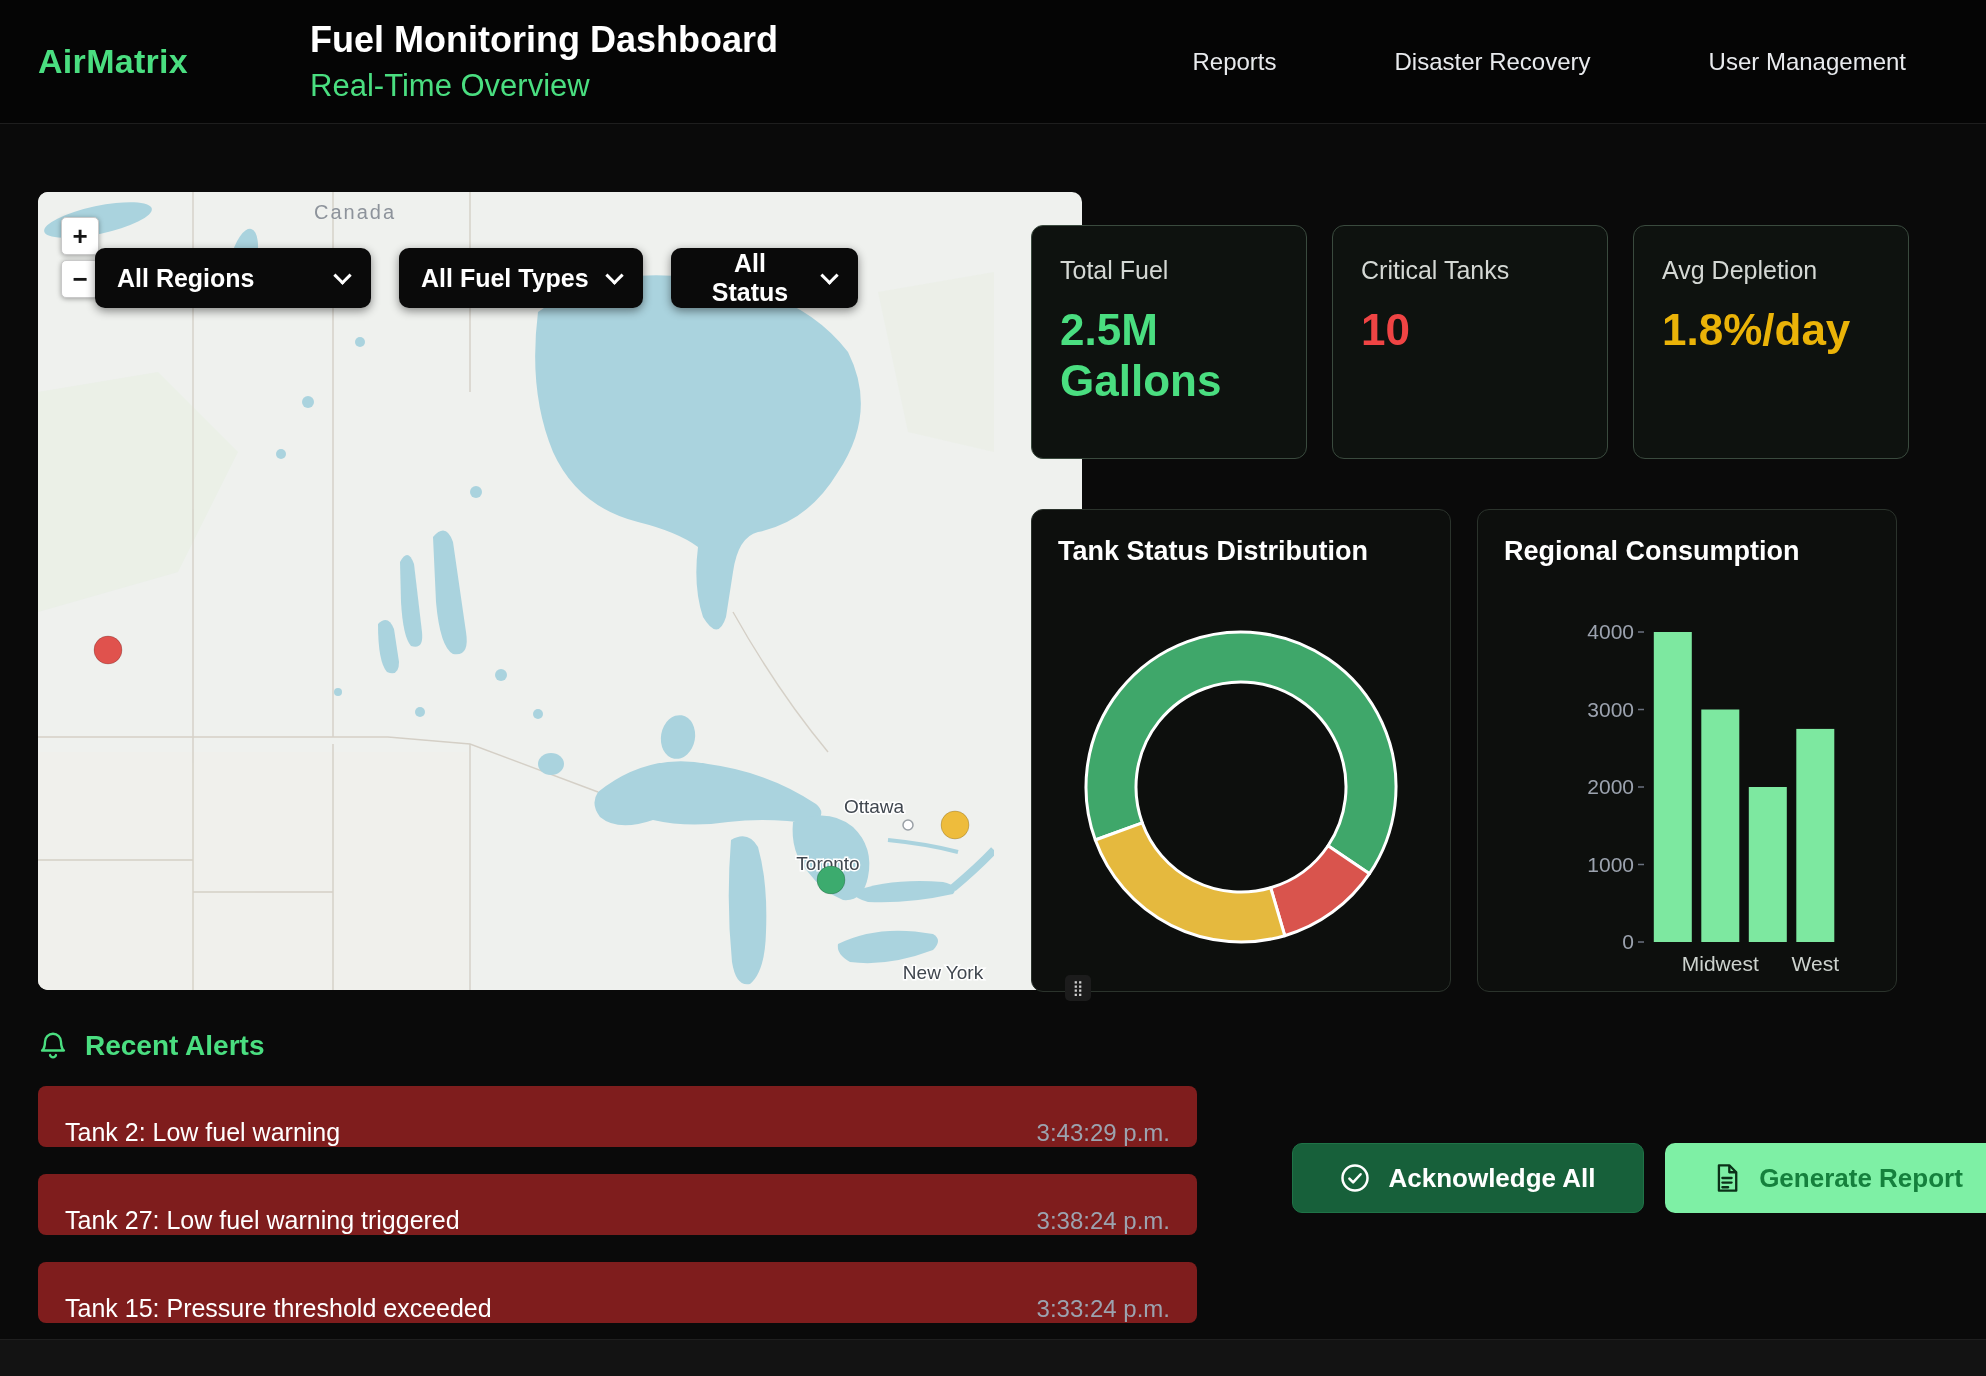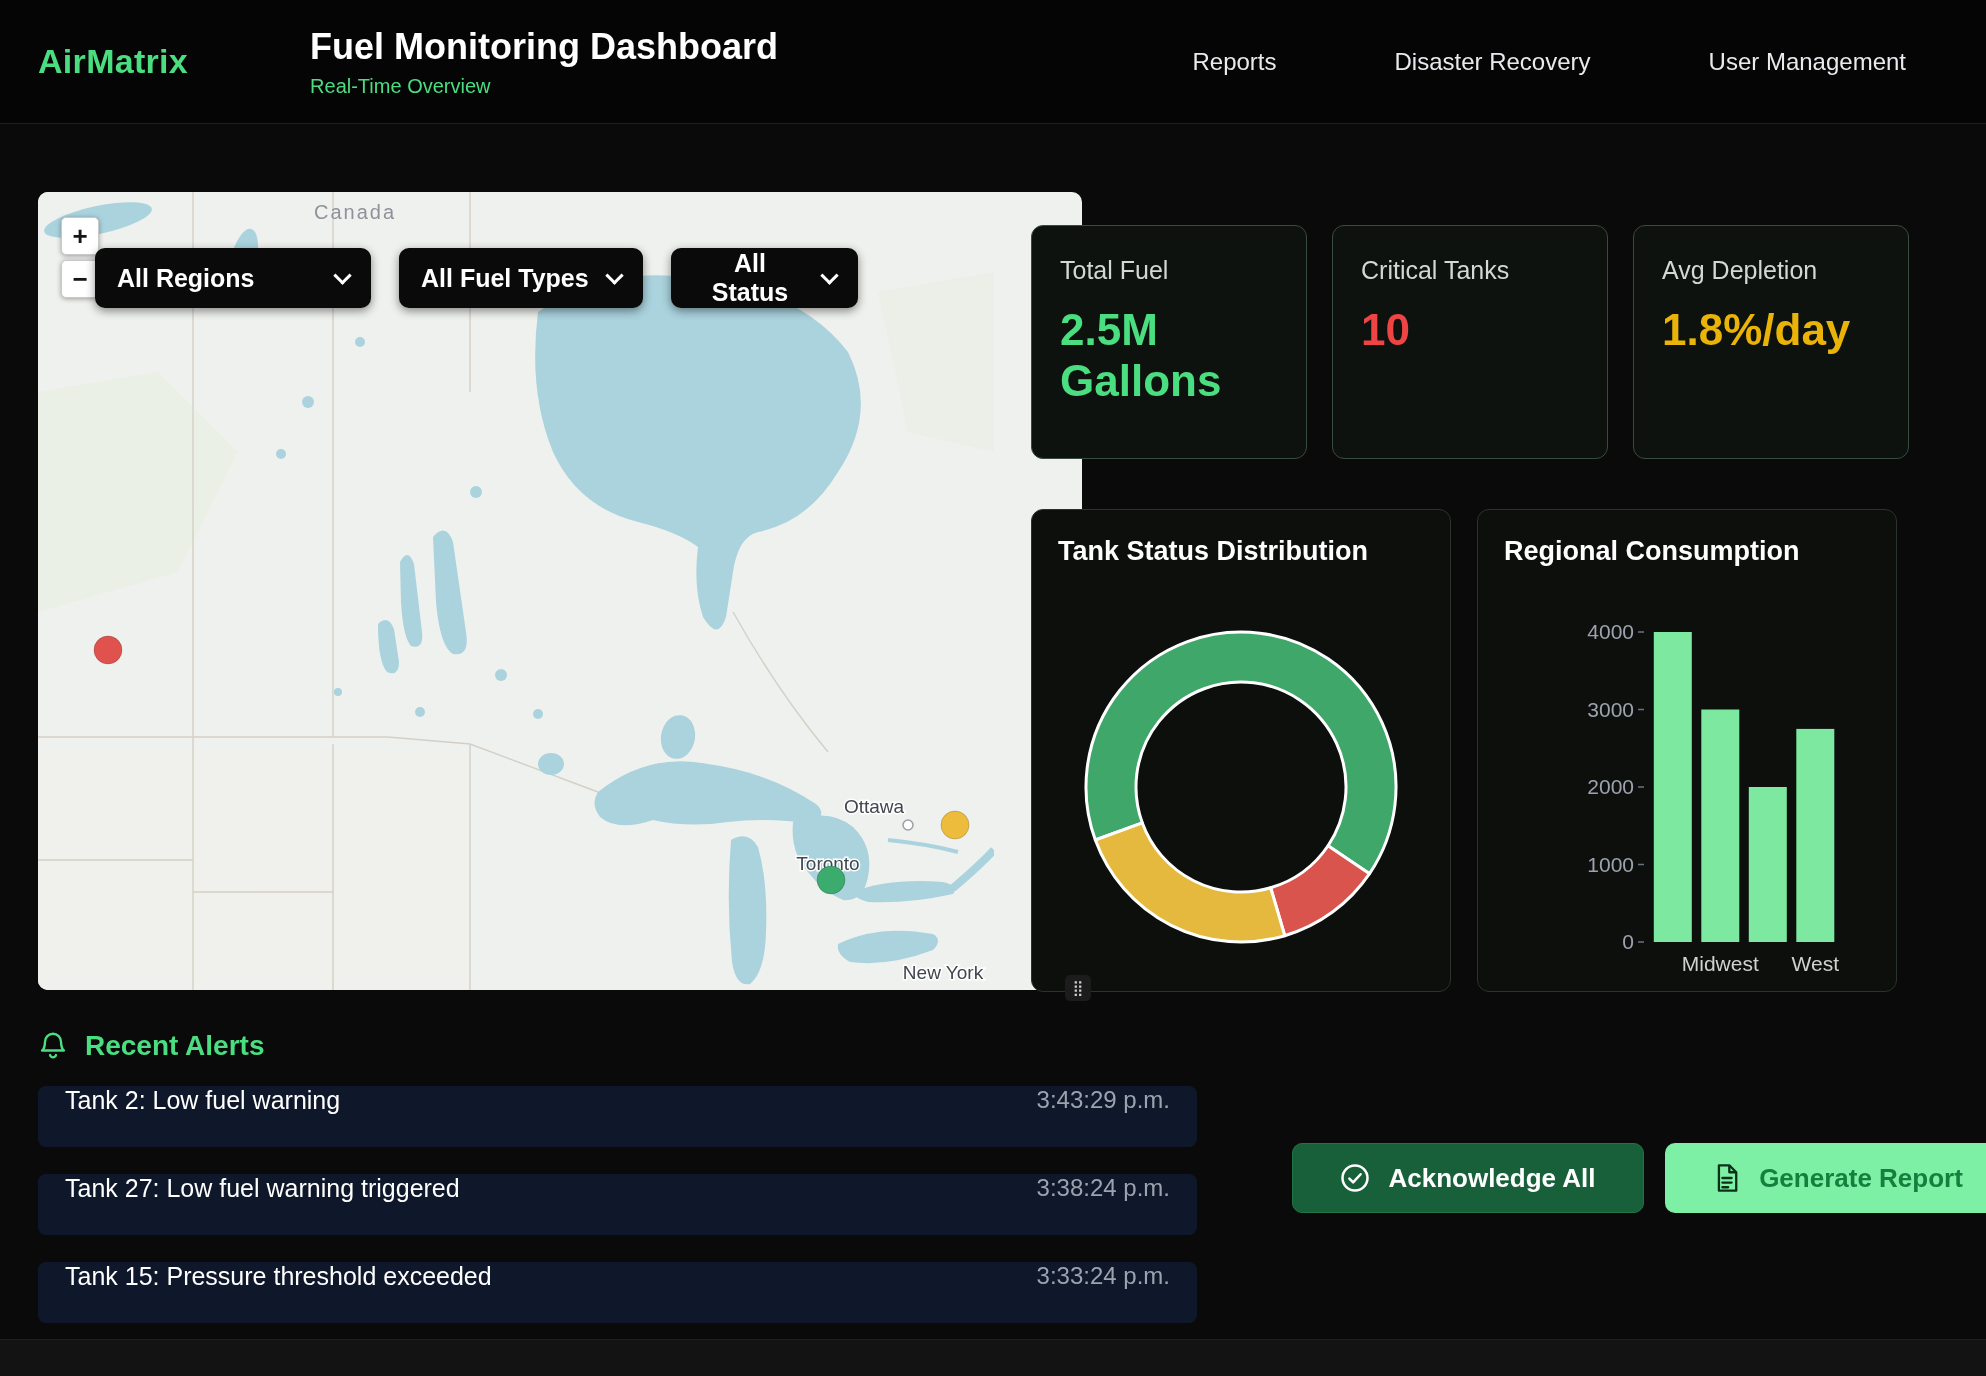--- a/index.html
+++ b/index.html
@@ -15,21 +15,21 @@
   
   header {
     position:absolute; top:0; left:0; right:0; height:124px;
     background:#050505; border-bottom:1px solid #1e1e1e;
     display:flex; align-items:center;
     padding:0 80px 0 38px;
   }
   .logo { color:#4ade80; font-size:34px; font-weight:bold; letter-spacing:.3px; }
   .title-block { margin-left:122px; }
   .page-title { font-size:36px; font-weight:bold; }
-  .page-subtitle { color:#4ade80; font-size:20px; margin-top:7px; }
+  .page-subtitle { color:#4ade80; font-size:31px; margin-top:7px; }
   nav { margin-left:auto; display:flex; gap:118px; font-size:24px; color:#e8eaed; }
   .nav-item { cursor:pointer; white-space:nowrap; }
 
   
   .map-panel { position:absolute; left:38px; top:192px; width:1044px; height:798px; }
   .map-surface {
     position:absolute; inset:0; border-radius:10px; overflow:hidden; background:#eff1ee;
   }
   .zoom-controls { position:absolute; top:25px; left:23px; z-index:1; display:flex; flex-direction:column; gap:5px; }
   .zoom-btn {
@@ -76,22 +76,22 @@
   .chart-title { font-size:27px; font-weight:bold; }
   .donut-wrap { margin-top:55px; display:flex; justify-content:center; }
   .bar-wrap { margin-top:30px; }
 
   
   .alerts-section { position:absolute; left:0; top:990px; right:0; bottom:0; }
   .alerts-header { position:absolute; left:38px; top:40px; display:flex; align-items:center; gap:17px; }
   .alerts-title { color:#4ade80; font-size:28px; font-weight:bold; }
   .alert-list { position:absolute; left:38px; top:96px; width:1159px; }
   .alert-row {
-    height:61px; background:#0f172a; border-radius:8px; margin-bottom:27px;
-    display:flex; align-items:flex-start; justify-content:space-between; padding:0 27px;
+    height:61px; background:#7f1d1d; border-radius:8px; margin-bottom:27px;
+    display:flex; align-items:flex-end; justify-content:space-between; padding:0 27px;
     cursor:pointer;
   }
   .alert-message { font-size:25px; }
   .alert-time { font-size:24px; color:#9ca3af; }
   .alert-actions { position:absolute; left:1292px; top:153px; display:flex; gap:21px; }
   .btn { height:70px; border:none; border-radius:10px; display:flex; align-items:center; justify-content:center;
          gap:18px; font-size:26px; font-weight:bold; font-family:inherit; cursor:pointer; }
   .btn-ack { width:352px; background:#17603a; color:#ffffff; border:1px solid #1f7347; }
   .btn-report { width:346px; background:#7ef0a5; color:#15803d; }
 

